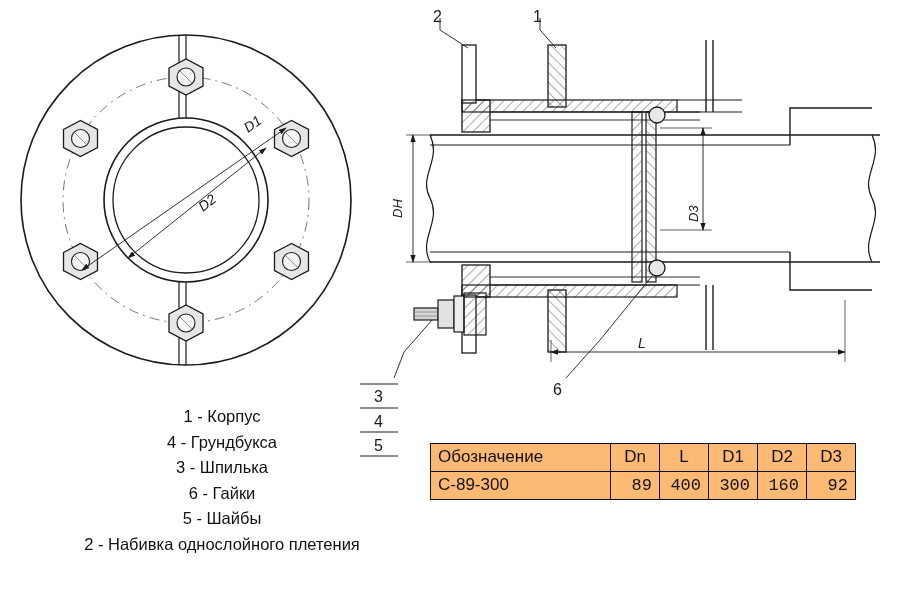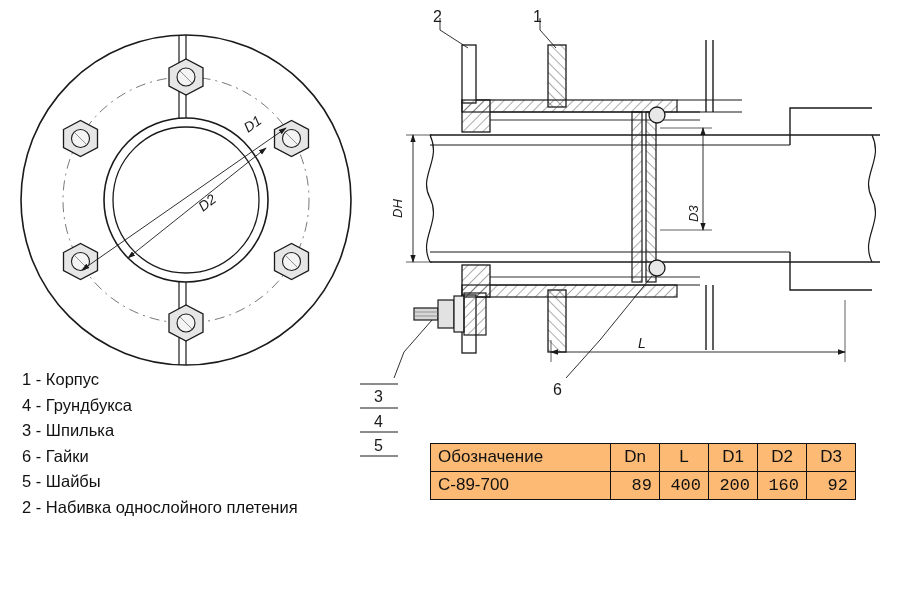--- a/index.html
+++ b/index.html
@@ -10,22 +10,23 @@
     color:#1a1a1a;
     position:relative;
     overflow:hidden;
   }
   .stage{position:absolute;left:0;top:0;width:900px;height:600px;}
   svg{display:block;}
 
   
   .legend{
     position:absolute;
-    left:22px;top:367px;
+    left:22px;top:404px;
     width:400px;
+    text-align:center;
   }
   .legend-item{
     font-size:16.5px;
     line-height:25.5px;
     color:#111;
     white-space:nowrap;
   }
 
   
   .spec-table{
@@ -242,21 +243,21 @@
       <th class="first">Обозначение</th>
       <th class="numh">Dn</th>
       <th class="numh">L</th>
       <th class="numh">D1</th>
       <th class="numh">D2</th>
       <th class="numh">D3</th>
     </tr>
   </thead>
   <tbody>
     <tr>
-      <td class="first">С-89-700</td>
+      <td class="first">С-89-300</td>
       <td class="num">89</td>
       <td class="num">400</td>
-      <td class="num">200</td>
+      <td class="num">300</td>
       <td class="num">160</td>
       <td class="num">92</td>
     </tr>
   </tbody>
 </table>
 
 </body></html>

